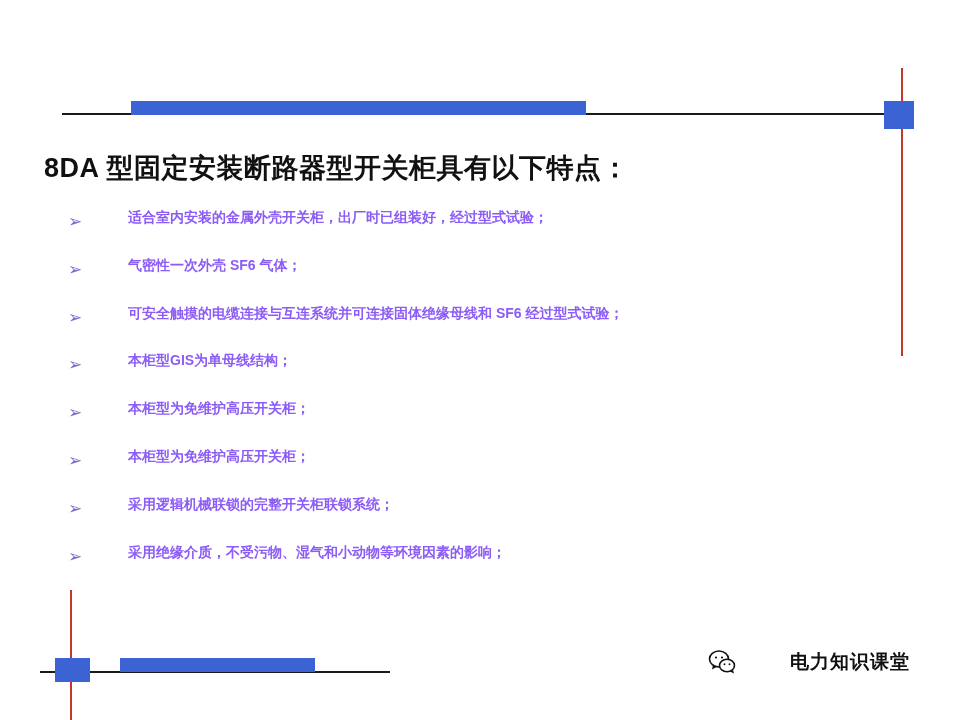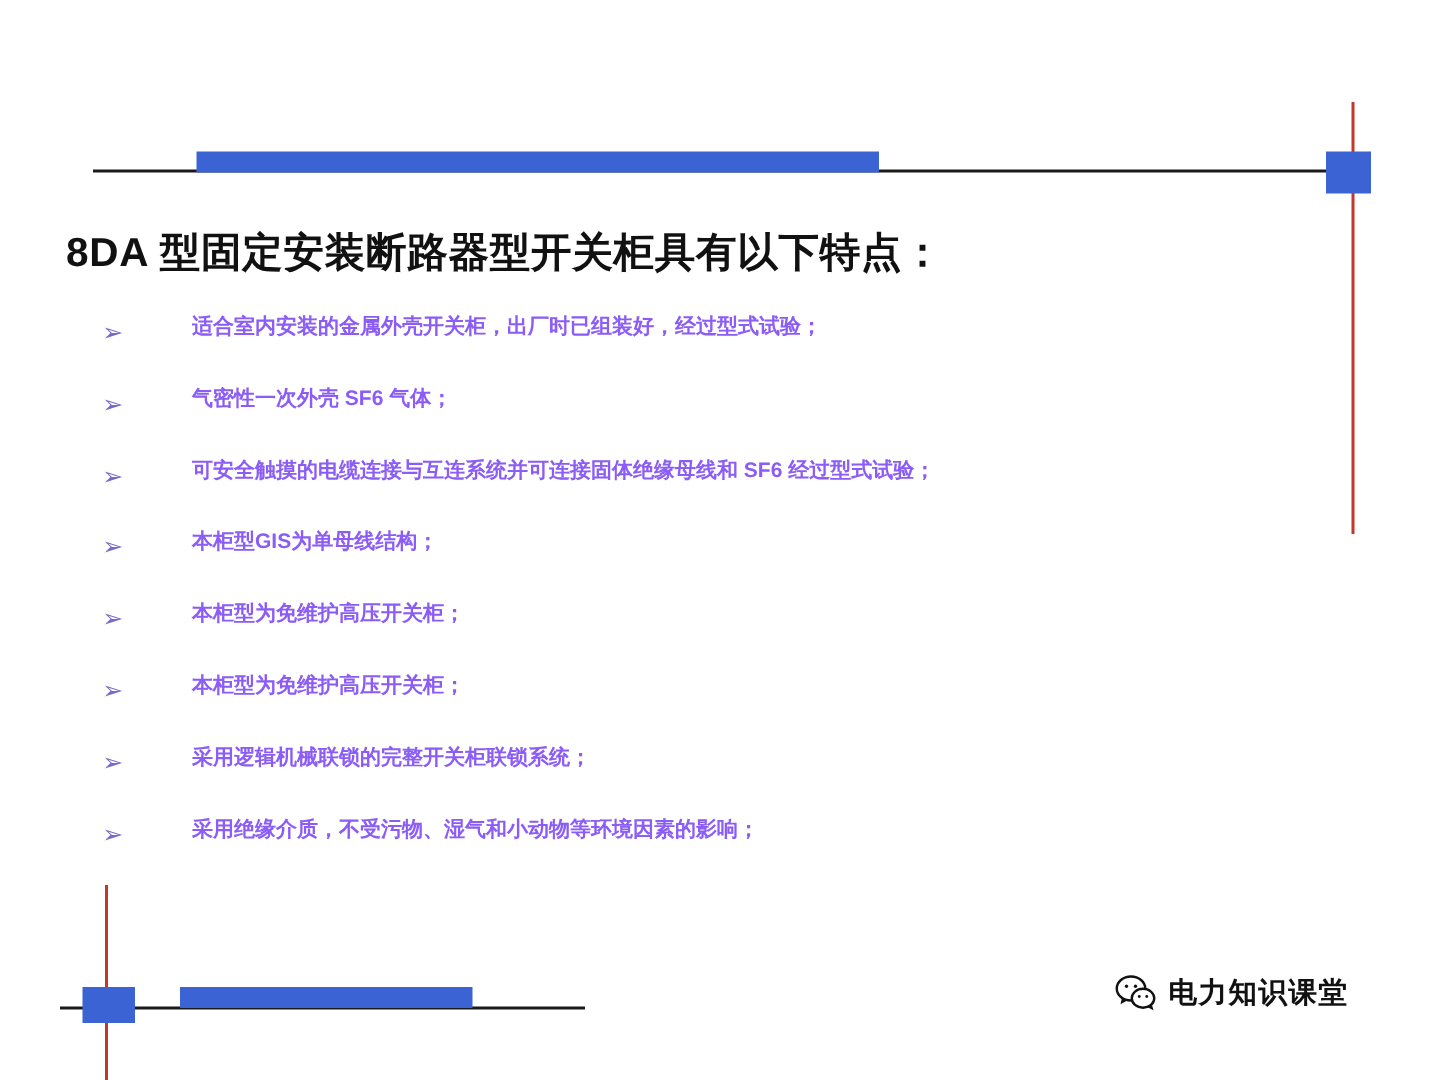--- a/index.html
+++ b/index.html
@@ -122,24 +122,25 @@
     flex: 1 1 auto;
     font-size: 14px;
     color: #8b5cf6;
     line-height: 1.42;
     font-weight: bold;
   }
 
   
   .footer-logo {
     position: absolute;
-    left: 743px;
+    left: 708px;
     top: 648px;
     display: flex;
     align-items: center;
+    gap: 46px;
   }
   .logo-mark {
     width: 28px;
     height: 28px;
     margin-right: 8px;
   }
   .logo-text {
     font-size: 19px;
     font-weight: bold;
     color: #111111;

